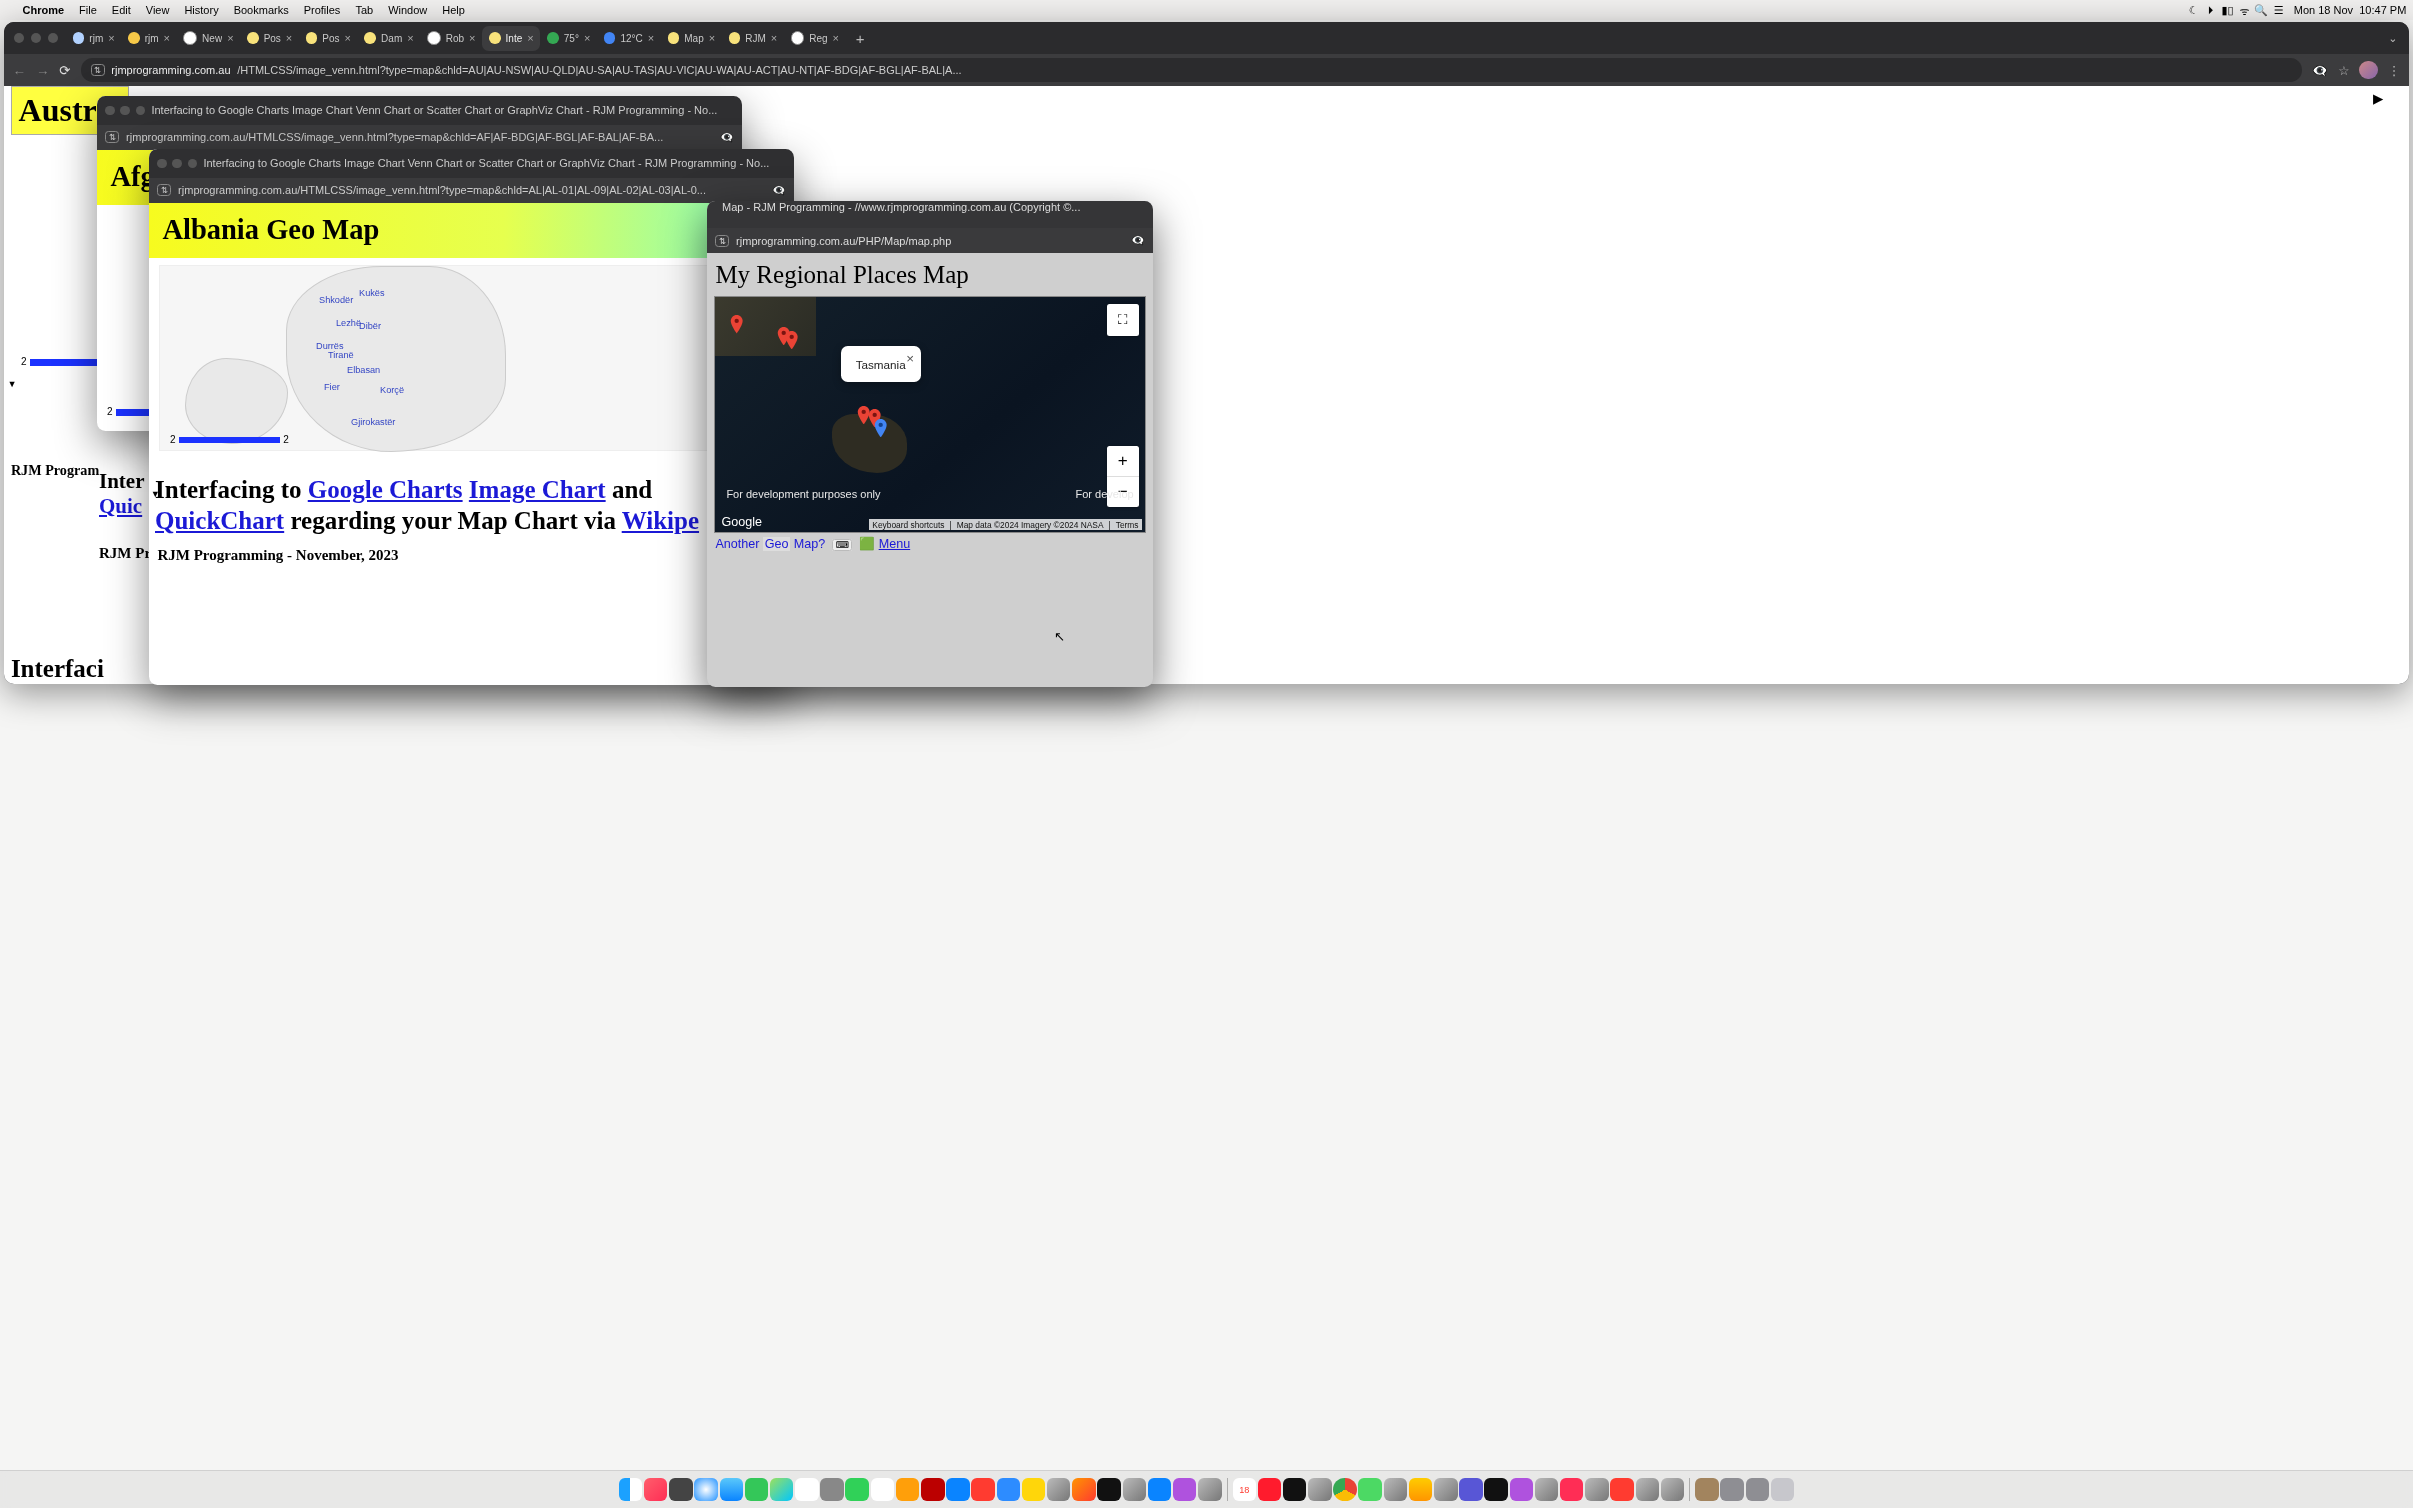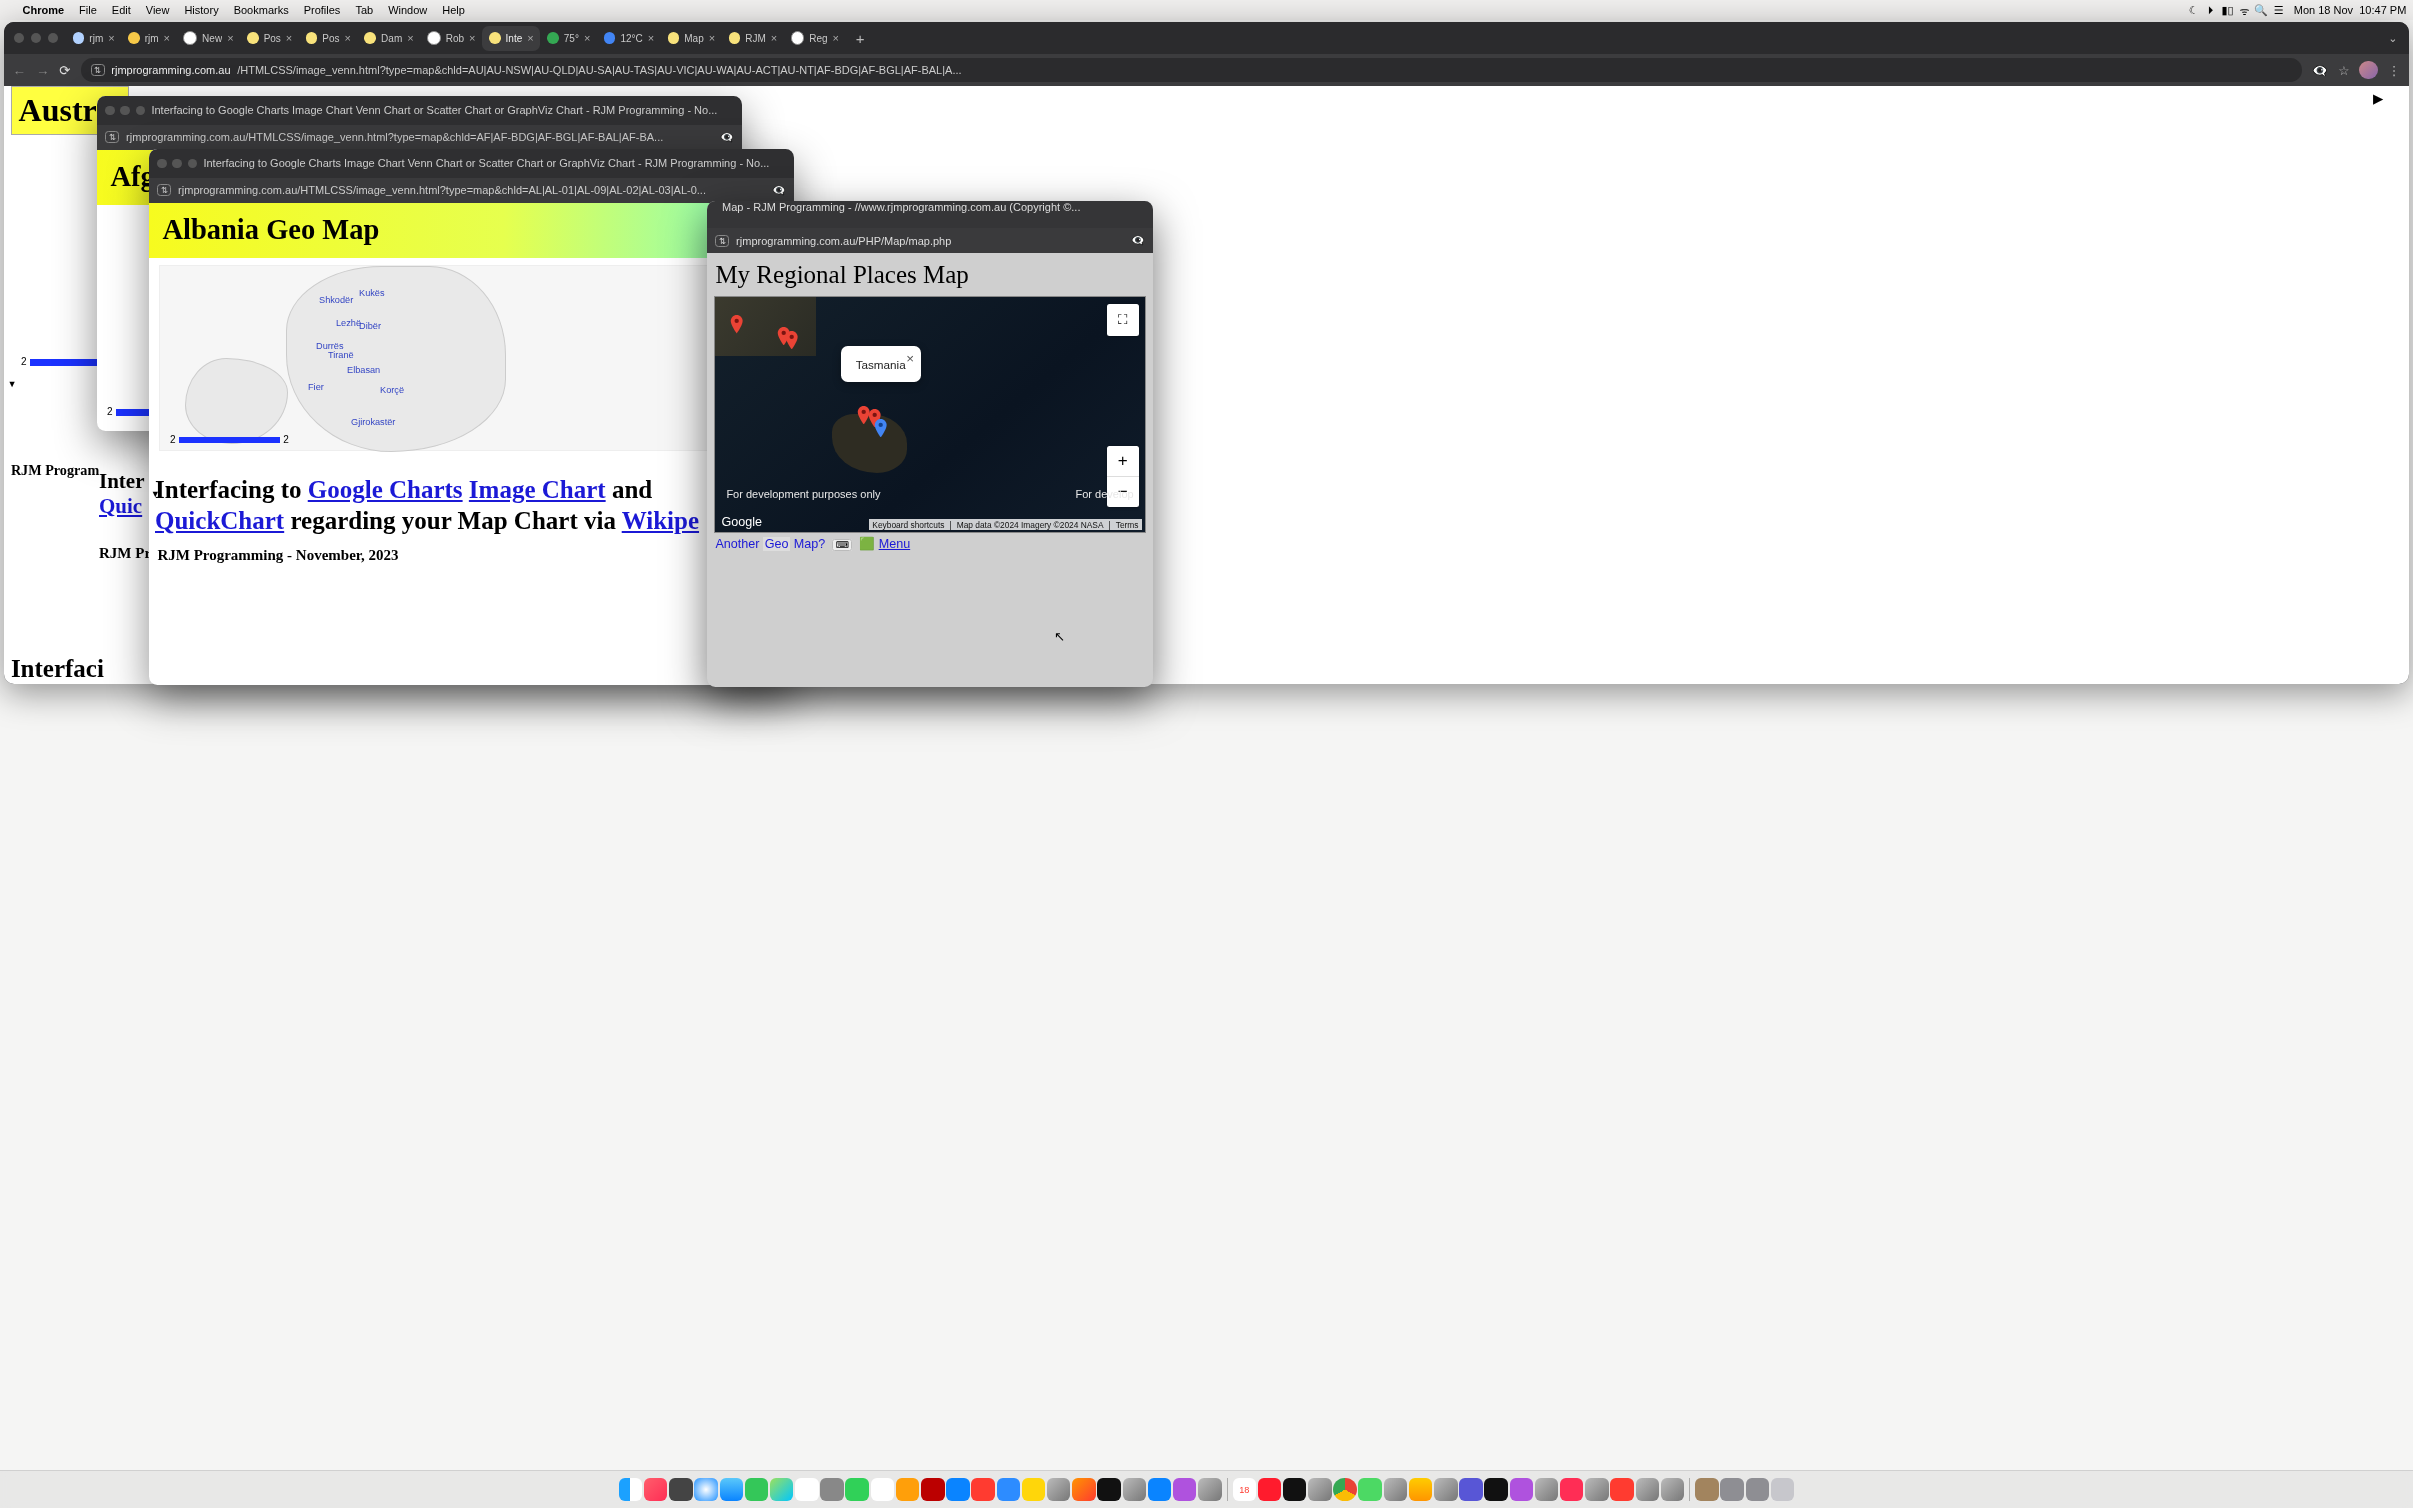--- a/index.html
+++ b/index.html
@@ -261,21 +261,21 @@
       <div class="landshape" style="left:25px;top:92px;width:101px;height:84px;border-radius:40% 60% 55% 45%/55% 40% 60% 45%;"></div>
       <div class="landshape" style="left:126px;top:0;width:218px;height:184px;border-radius:50% 40% 60% 55%/40% 55% 45% 60%;"></div>
 
       <div class="city" style="left:159px;top:29px;">Shkodër</div>
       <div class="city" style="left:199px;top:22px;">Kukës</div>
       <div class="city" style="left:176px;top:52px;">Lezhë</div>
       <div class="city" style="left:199px;top:55px;">Dibër</div>
       <div class="city" style="left:156px;top:75px;">Durrës</div>
       <div class="city" style="left:168px;top:84px;">Tiranë</div>
       <div class="city" style="left:187px;top:99px;">Elbasan</div>
-      <div class="city" style="left:148px;top:116px;">Fier</div>
+      <div class="city" style="left:164px;top:116px;">Fier</div>
       <div class="city" style="left:220px;top:119px;">Korçë</div>
       <div class="city" style="left:191px;top:151px;">Gjirokastër</div>
       <div class="sc"><span>2</span><span class="bar"></span><span>2</span></div>
     </div>
     <div class="disclosure" style="left:1.7px;top:340px;">▼</div>
     <div class="headline" style="margin-top:23.5px;">
       <span>Interfacing to </span><a>Google Charts</a>
       <a>Image Chart</a><span> and </span><br>
       <a>QuickChart</a><span> regarding your Map Chart via </span><a>Wikipe</a>
     </div>

